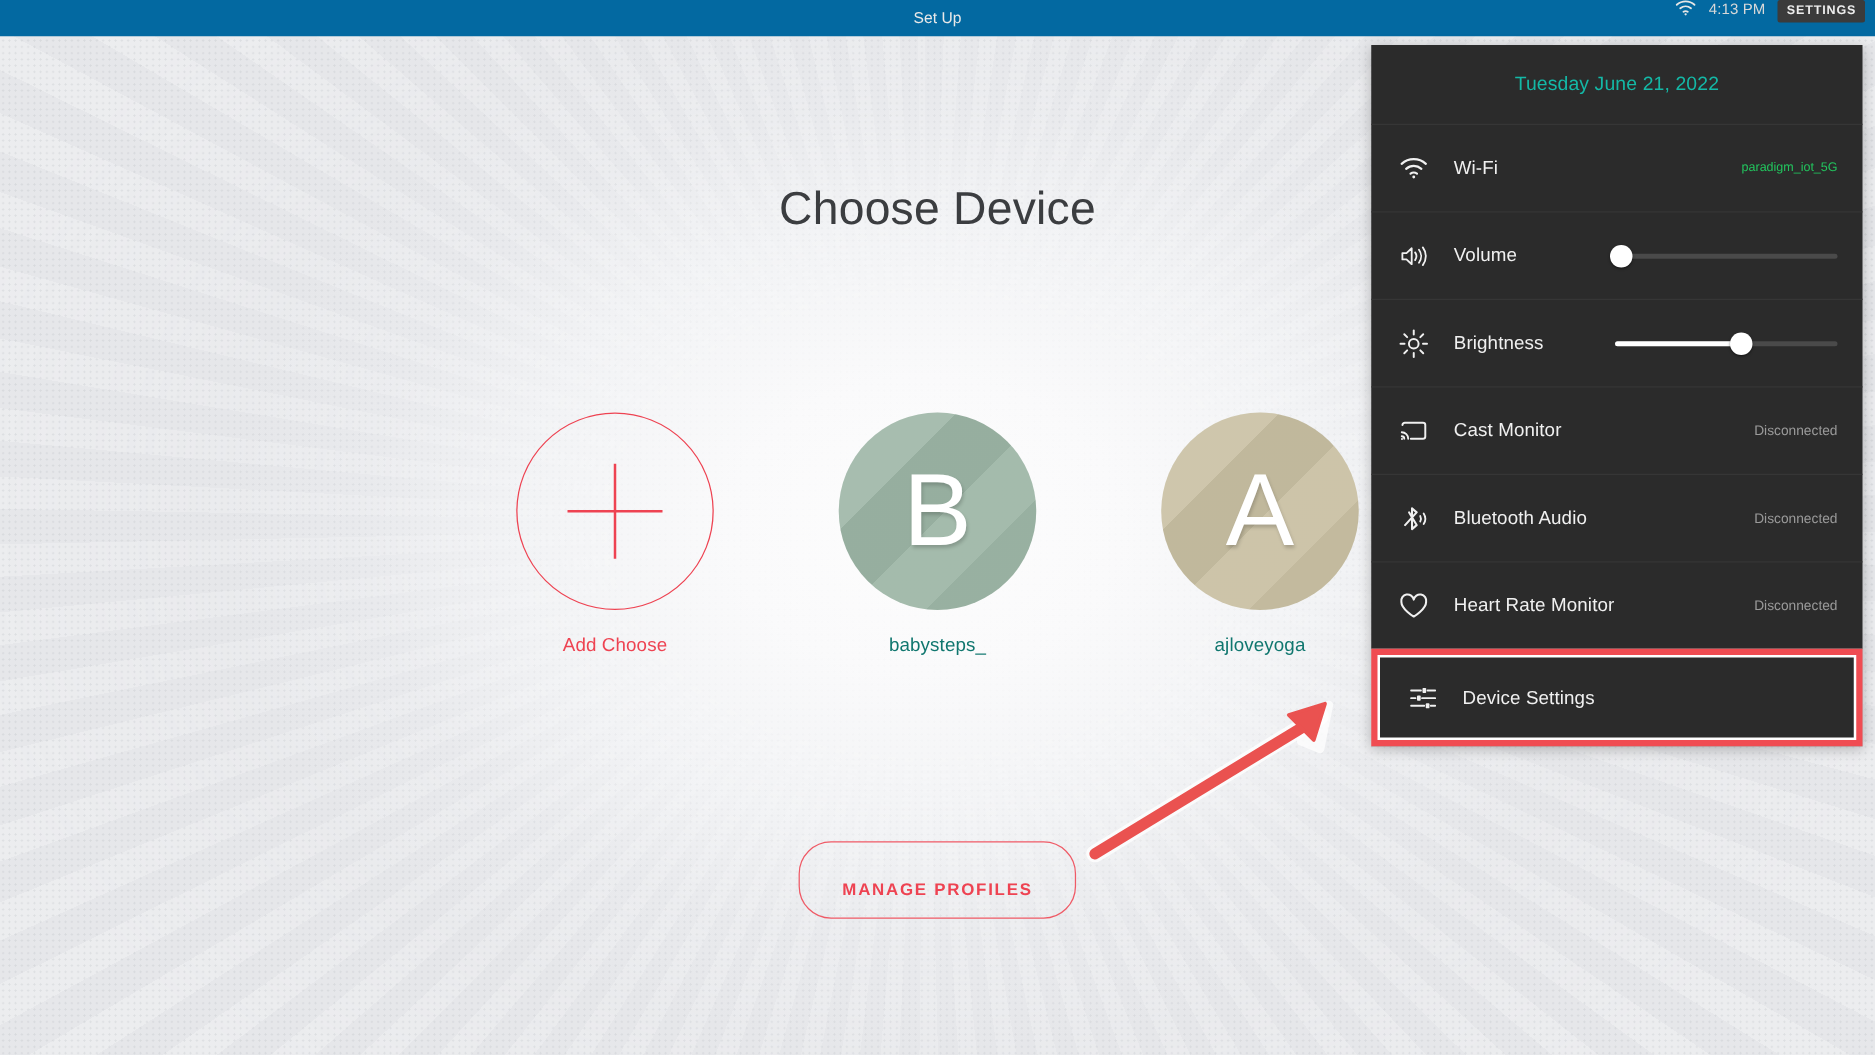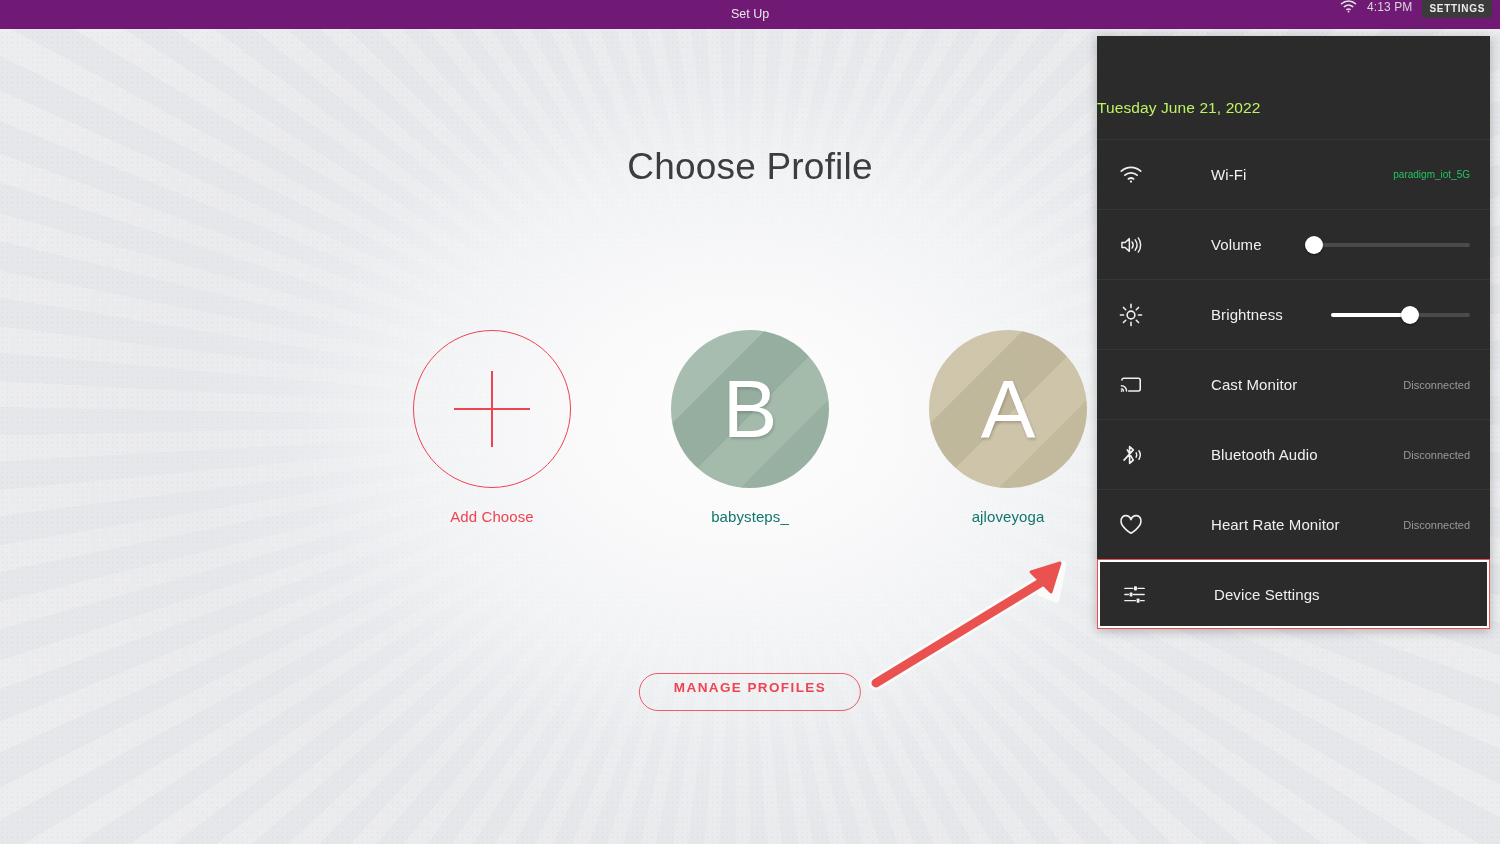--- a/index.html
+++ b/index.html
@@ -46,21 +46,21 @@
     -webkit-mask-image: radial-gradient(ellipse 820px 600px at 740px 420px, rgba(0,0,0,0) 20%, rgba(0,0,0,0.5) 55%, rgba(0,0,0,0.9) 100%);
             mask-image: radial-gradient(ellipse 820px 600px at 740px 420px, rgba(0,0,0,0) 20%, rgba(0,0,0,0.5) 55%, rgba(0,0,0,0.9) 100%);
   }
 
   
   #topbar {
     position: absolute;
     top: 0; left: 0;
     width: 1500px;
     height: 29px;
-    background: #701a75;
+    background: #0369a1;
     z-index: 40;
   }
   #topbar-title {
     position: absolute;
     left: 0; right: 0; top: 0;
     line-height: 29px;
     text-align: center;
     color: #e9e9e9;
     font-size: 12.5px;
   }
@@ -177,21 +177,21 @@
     color: #ee4352;
   }
 
   #manage-profiles {
     position: absolute;
     top: 673px;
     left: 50%;
     transform: translateX(-50%);
     border: 1.4px solid #ef5a66;
     border-radius: 26px;
-    padding: 6px 34px 15px 34px;
+    padding: 30px 34px 15px 34px;
     background: transparent;
     color: #ee4352;
     font-size: 13.5px;
     font-weight: 700;
     letter-spacing: 1.4px;
     cursor: pointer;
     font-family: "Liberation Sans", sans-serif;
   }
 
   
@@ -211,35 +211,33 @@
     top: 36px;
     left: 1097px;
     width: 393px;
     background: #2b2b2b;
     z-index: 50;
     box-shadow: 0 2px 10px rgba(0,0,0,0.25);
   }
   #panel-date {
     height: 63px;
     line-height: 63px;
-    text-align: left;
-    color: #bef264;
+    text-align: center;
+    color: #14b8a6;
     font-size: 15.5px;
     letter-spacing: 0.1px;
-    margin-top: 40px;
   }
   .panel-row {
     position: relative;
     display: flex;
     align-items: center;
     height: 70px;
     padding: 0 20px 0 21px;
     border-top: 1px solid #363636;
     cursor: pointer;
-    gap: 48px;
   }
   .panel-row .row-icon {
     width: 26px;
     height: 26px;
     flex: 0 0 26px;
     display: flex;
     align-items: center;
     justify-content: center;
     margin-right: 19px;
   }
@@ -288,21 +286,21 @@
     height: 18px;
     border-radius: 50%;
     background: #ffffff;
     transform: translateX(-50%);
     box-shadow: 0 1px 2px rgba(0,0,0,0.5);
   }
 
   
   #device-settings-wrap {
     position: relative;
-    border: 1px solid #ec4899;
+    border: 5px solid #ec4899;
     padding: 2px;
     background: #ffffff;
   }
   #device-settings-wrap .panel-row {
     border-top: none;
     background: #2b2b2b;
     height: 64px;
   }
 
   svg { display: block; }
@@ -325,21 +323,21 @@
           <path d="M6 9.2 A9.5 9.5 0 0 1 18 9.2" fill="none" stroke="#e6e6e6" stroke-width="2.1" stroke-linecap="round"></path>
           <path d="M9.6 13.1 A4.6 4.6 0 0 1 14.4 13.1" fill="none" stroke="#e6e6e6" stroke-width="2.1" stroke-linecap="round"></path>
           <circle cx="12" cy="16" r="1.3" fill="#e6e6e6"></circle>
         </svg>
       </span>
       <span id="tb-clock">4:13 PM</span>
       <span id="tb-settings">SETTINGS</span>
     </div>
   </div>
 
-  <div id="page-title">Choose Profile</div>
+  <div id="page-title">Choose Device</div>
 
   <div id="profiles">
 
     <div class="profile">
       <div class="avatar-add">
         <span class="plus-v"></span>
         <span class="plus-h"></span>
       </div>
       <div class="profile-name add">Add Choose</div>
     </div>

